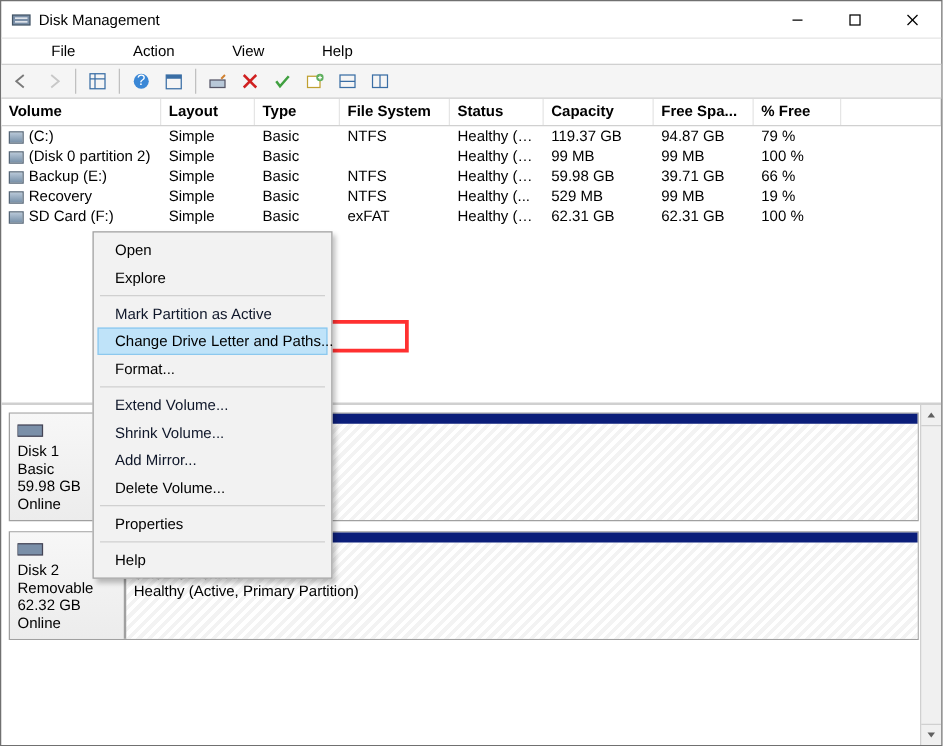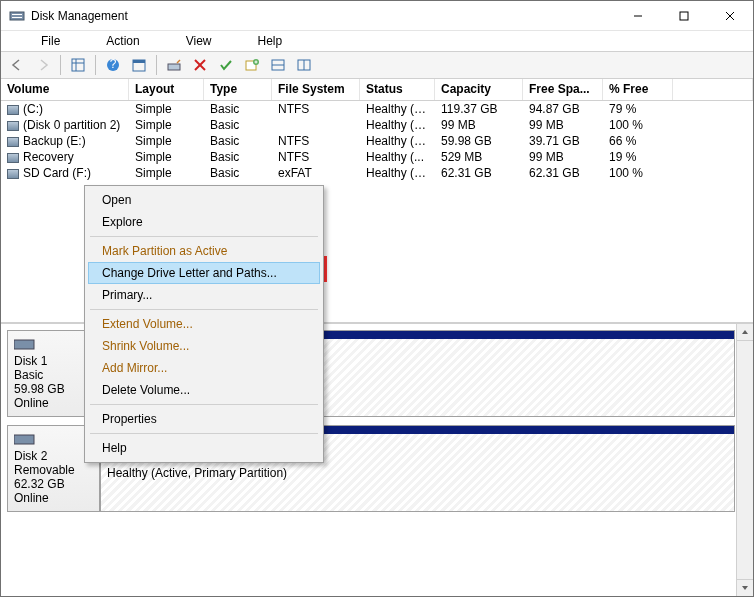--- a/index.html
+++ b/index.html
@@ -30,23 +30,23 @@
 .disk-parts { flex: 1; display: flex; }
 .part { flex: 1; border-top: 8px solid #0b1e7a; border-left: 1px solid #a0a0a0; padding: 4px 6px; background: repeating-linear-gradient(135deg,#f3f3f3 0 3px,#ffffff 3px 6px); }
 .part .pname { font-weight: bold; }
 .scrollbar-v { position: absolute; right: 0; top: 0; bottom: 0; width: 17px; background: #f0f0f0; border-left: 1px solid #d0d0d0; }
 .scrollbar-v .sbtn { height: 17px; border-bottom: 1px solid #d0d0d0; display: flex; align-items: center; justify-content: center; }
 .scrollbar-v .sbtn.bot { border-bottom: none; border-top: 1px solid #d0d0d0; position: absolute; bottom: 0; width: 100%; }
 .legend { height: 24px; border-top: 1px solid #d0d0d0; display: flex; align-items: center; padding: 0 8px; gap: 14px; }
 .legend .sw { width: 10px; height: 10px; display: inline-block; margin-right: 5px; vertical-align: middle; }
 .legend .sw.black { background: #000; }
 .legend .sw.blue { background: #0b1e7a; }
-.ctxmenu { position: absolute; left: 83px; top: 184px; width: 240px; background: #f2f2f2; border: 1px solid #a0a0a0; box-shadow: 3px 3px 4px rgba(0,0,0,.25); padding: 3px; z-index: 50; }
+.ctxmenu { position: absolute; left: 73px; top: 184px; width: 192px; background: #f2f2f2; border: 1px solid #a0a0a0; box-shadow: 3px 3px 4px rgba(0,0,0,.25); padding: 3px; z-index: 50; }
 .ctxmenu .mi { padding: 4px 14px; white-space: nowrap; }
-.ctxmenu .mi.disabled { color: #a16207; }
+.ctxmenu .mi.disabled { color: #0f172a; }
 .ctxmenu .sep { height: 1px; background: #d0d0d0; margin: 3px 2px; }
 .ctxmenu .mi.highlight { background: #bfe3f9; border: 1px solid #8cc8ee; padding: 3px 13px; }
 .callout { position: absolute; border: 3px solid #ff3030; pointer-events: none; }
 .c-volume{width:128px}.c-layout{width:75px}.c-type{width:68px}.c-filesystem{width:88px}.c-status{width:75px}.c-capacity{width:88px}.c-freespace{width:80px}.c-pctfree{width:70px}.c-extra{flex:1}
 </style>
 </head>
 <body>
 
 <div class="window">
 
@@ -271,21 +271,21 @@
 
 
   </div>
 
   <div class="ctxmenu">
     <div class="mi">Open</div>
     <div class="mi">Explore</div>
     <div class="sep"></div>
     <div class="mi disabled">Mark Partition as Active</div>
     <div class="mi highlight">Change Drive Letter and Paths...</div>
-    <div class="mi">Primary...</div>
+    <div class="mi">Format...</div>
     <div class="sep"></div>
     <div class="mi disabled">Extend Volume...</div>
     <div class="mi disabled">Shrink Volume...</div>
     <div class="mi disabled">Add Mirror...</div>
     <div class="mi">Delete Volume...</div>
     <div class="sep"></div>
     <div class="mi">Properties</div>
     <div class="sep"></div>
     <div class="mi">Help</div>
   </div>

